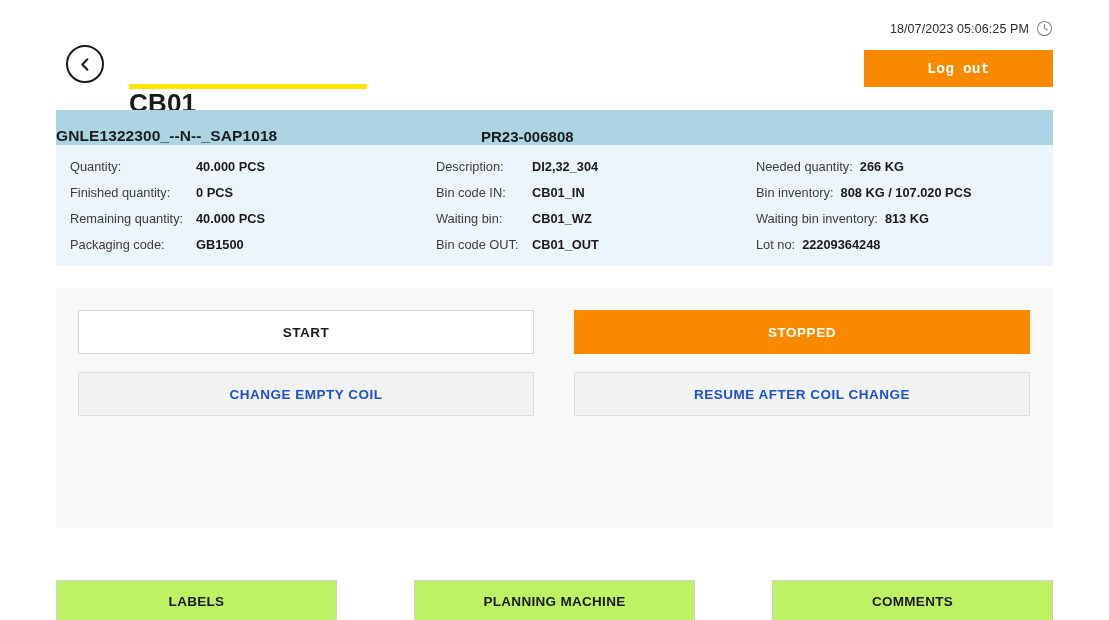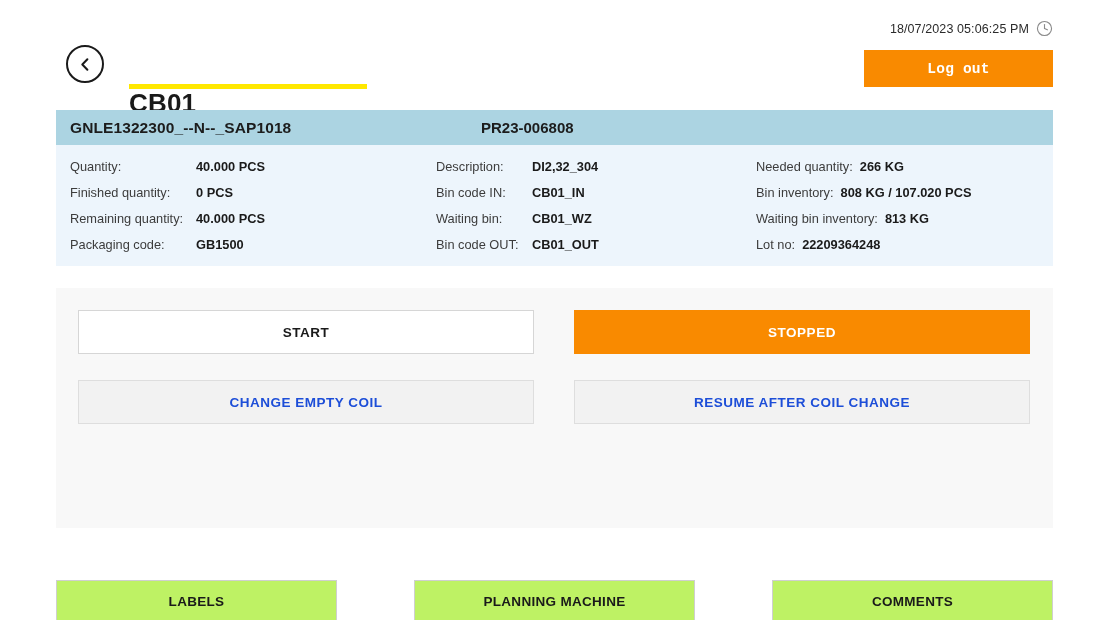--- a/index.html
+++ b/index.html
@@ -99,22 +99,21 @@
     left: 56px;
     top: 110px;
     width: 997px;
     background: #EDF5FC;
   }
 
   .info-header {
     height: 35px;
     background: #ACD4E2;
     display: flex;
-    align-items: center;
-    padding-left: 14px;
+    align-items: flex-end;
   }
   .info-header-code {
     font-size: 15.5px;
     font-weight: bold;
     color: #1c1c1c;
     letter-spacing: 0.1px;
   }
   .info-header-order {
     font-size: 15px;
     font-weight: bold;
@@ -154,21 +153,21 @@
     background: #F8F8F8;
   }
 
   .action-grid {
     position: absolute;
     left: 22px;
     top: 22px;
     width: 953px;
     display: flex;
     flex-wrap: wrap;
-    gap: 26px 40px;
+    gap: 18px 40px;
   }
   .act-btn {
     width: 456px;
     height: 44px;
     display: flex;
     align-items: center;
     justify-content: center;
     font-size: 13.5px;
     font-weight: bold;
     letter-spacing: 0.5px;

